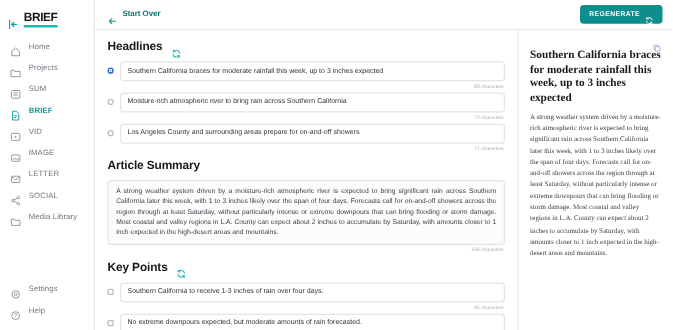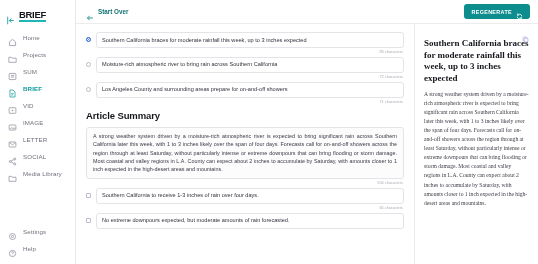--- a/index.html
+++ b/index.html
@@ -292,20 +292,31 @@
               <path d="M12.7 14.1v-3h-3"></path>
             </svg>
         </span>
       </button>
     </div>
 
     <div class="body-split">
 
       <section class="editor">
 
+        <div class="sec-head">
+          <span class="sec-title">Headlines</span>
+          <span class="refresh-ico">
+            <svg viewBox="0 0 16 16" fill="none" stroke="currentColor" stroke-width="1.7" stroke-linecap="round">
+                <path d="M13.2 7A5.3 5.3 0 003.6 4.8"></path>
+                <path d="M2.8 9A5.3 5.3 0 0012.4 11.2"></path>
+                <path d="M3.3 1.9v3h3"></path>
+                <path d="M12.7 14.1v-3h-3"></path>
+              </svg>
+          </span>
+        </div>
 
         <div class="opt-row">
           <span class="radio on"></span>
           <div class="field">Southern California braces for moderate rainfall this week, up to 3 inches expected</div>
         </div>
         <div class="charcount">83 characters</div>
 
         <div class="opt-row">
           <span class="radio"></span>
           <div class="field">Moisture-rich atmospheric river to bring rain across Southern California</div>
@@ -317,20 +328,31 @@
           <div class="field">Los Angeles County and surrounding areas prepare for on-and-off showers</div>
         </div>
         <div class="charcount">71 characters</div>
 
         <div class="sec-head" style="margin-top:6px;align-items:flex-end;">
           <span class="sec-title">Article Summary</span>
         </div>
         <div class="summary-box">A strong weather system driven by a moisture-rich atmospheric river is expected to bring significant rain across Southern California later this week, with 1 to 3 inches likely over the span of four days. Forecasts call for on-and-off showers across the region through at least Saturday, without particularly intense or extreme downpours that can bring flooding or storm damage. Most coastal and valley regions in L.A. County can expect about 2 inches to accumulate by Saturday, with amounts closer to 1 inch expected in the high-desert areas and mountains.</div>
         <div class="charcount">556 characters</div>
 
+        <div class="sec-head" style="margin-top:7px;">
+          <span class="sec-title">Key Points</span>
+          <span class="refresh-ico">
+            <svg viewBox="0 0 16 16" fill="none" stroke="currentColor" stroke-width="1.7" stroke-linecap="round">
+                <path d="M13.2 7A5.3 5.3 0 003.6 4.8"></path>
+                <path d="M2.8 9A5.3 5.3 0 0012.4 11.2"></path>
+                <path d="M3.3 1.9v3h3"></path>
+                <path d="M12.7 14.1v-3h-3"></path>
+              </svg>
+          </span>
+        </div>
 
         <div class="opt-row">
           <span class="checkbox"></span>
           <div class="field">Southern California to receive 1-3 inches of rain over four days.</div>
         </div>
         <div class="charcount">65 characters</div>
 
         <div class="opt-row">
           <span class="checkbox"></span>
           <div class="field">No extreme downpours expected, but moderate amounts of rain forecasted.</div>

